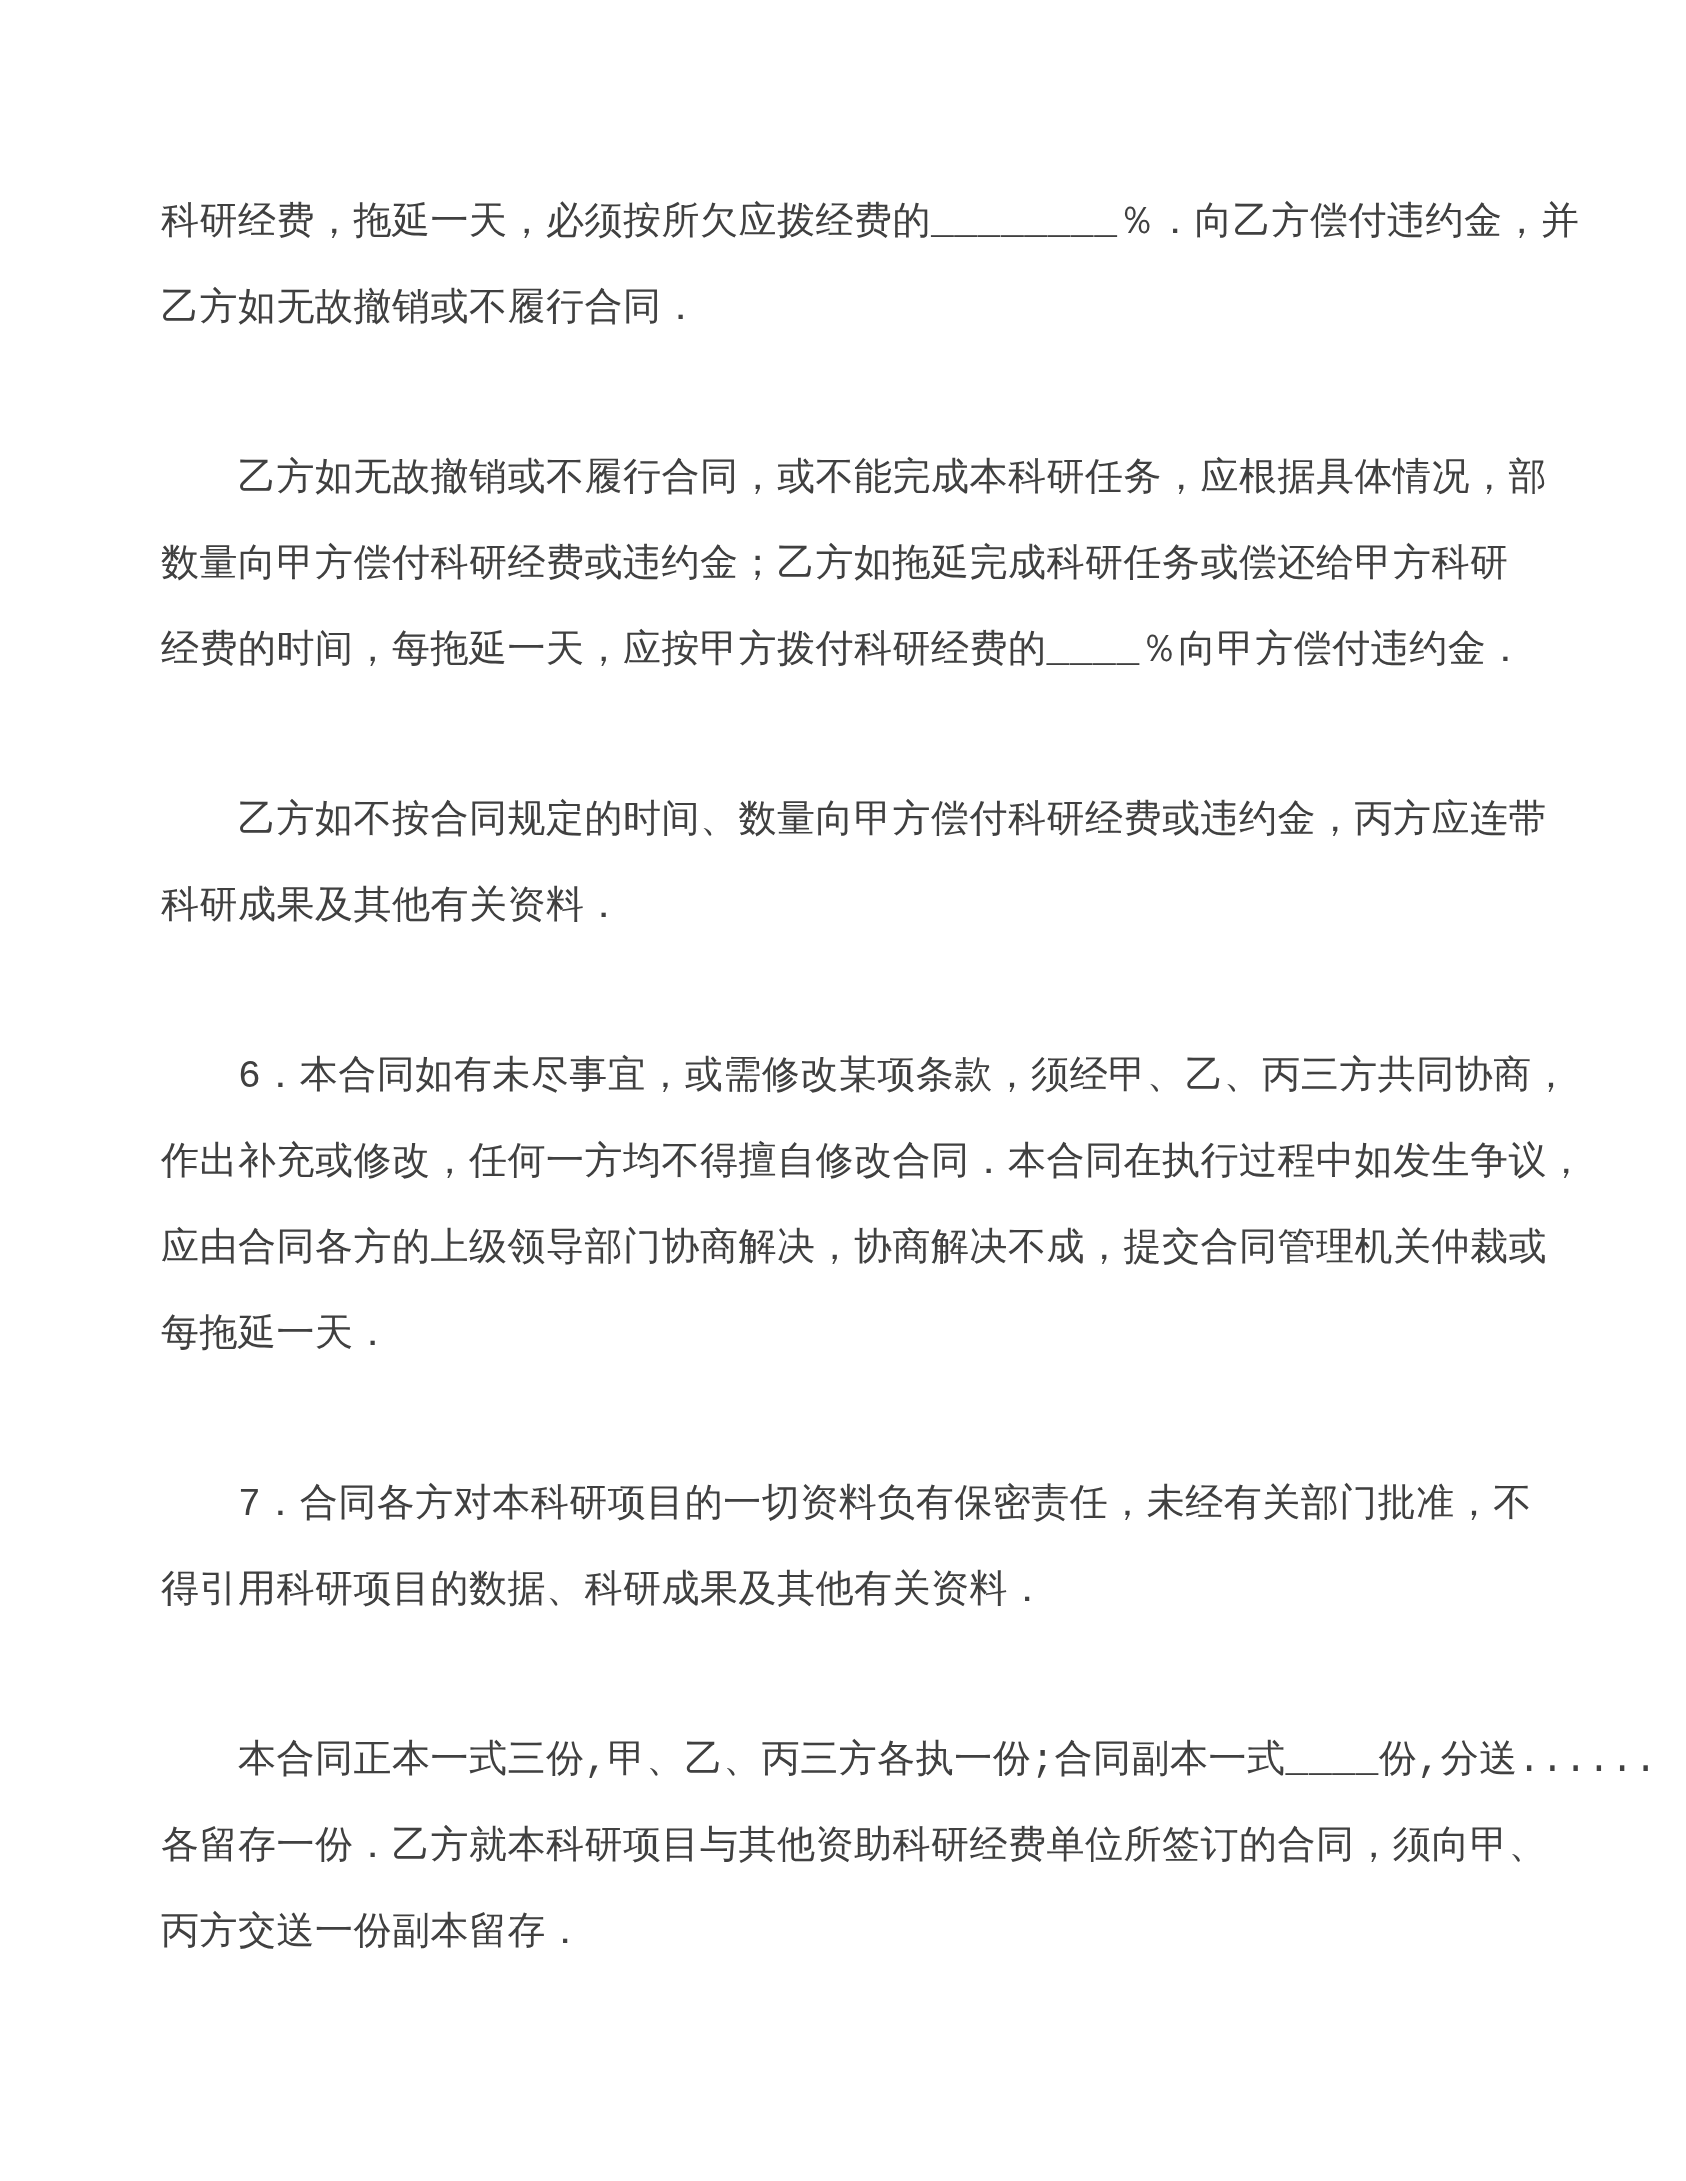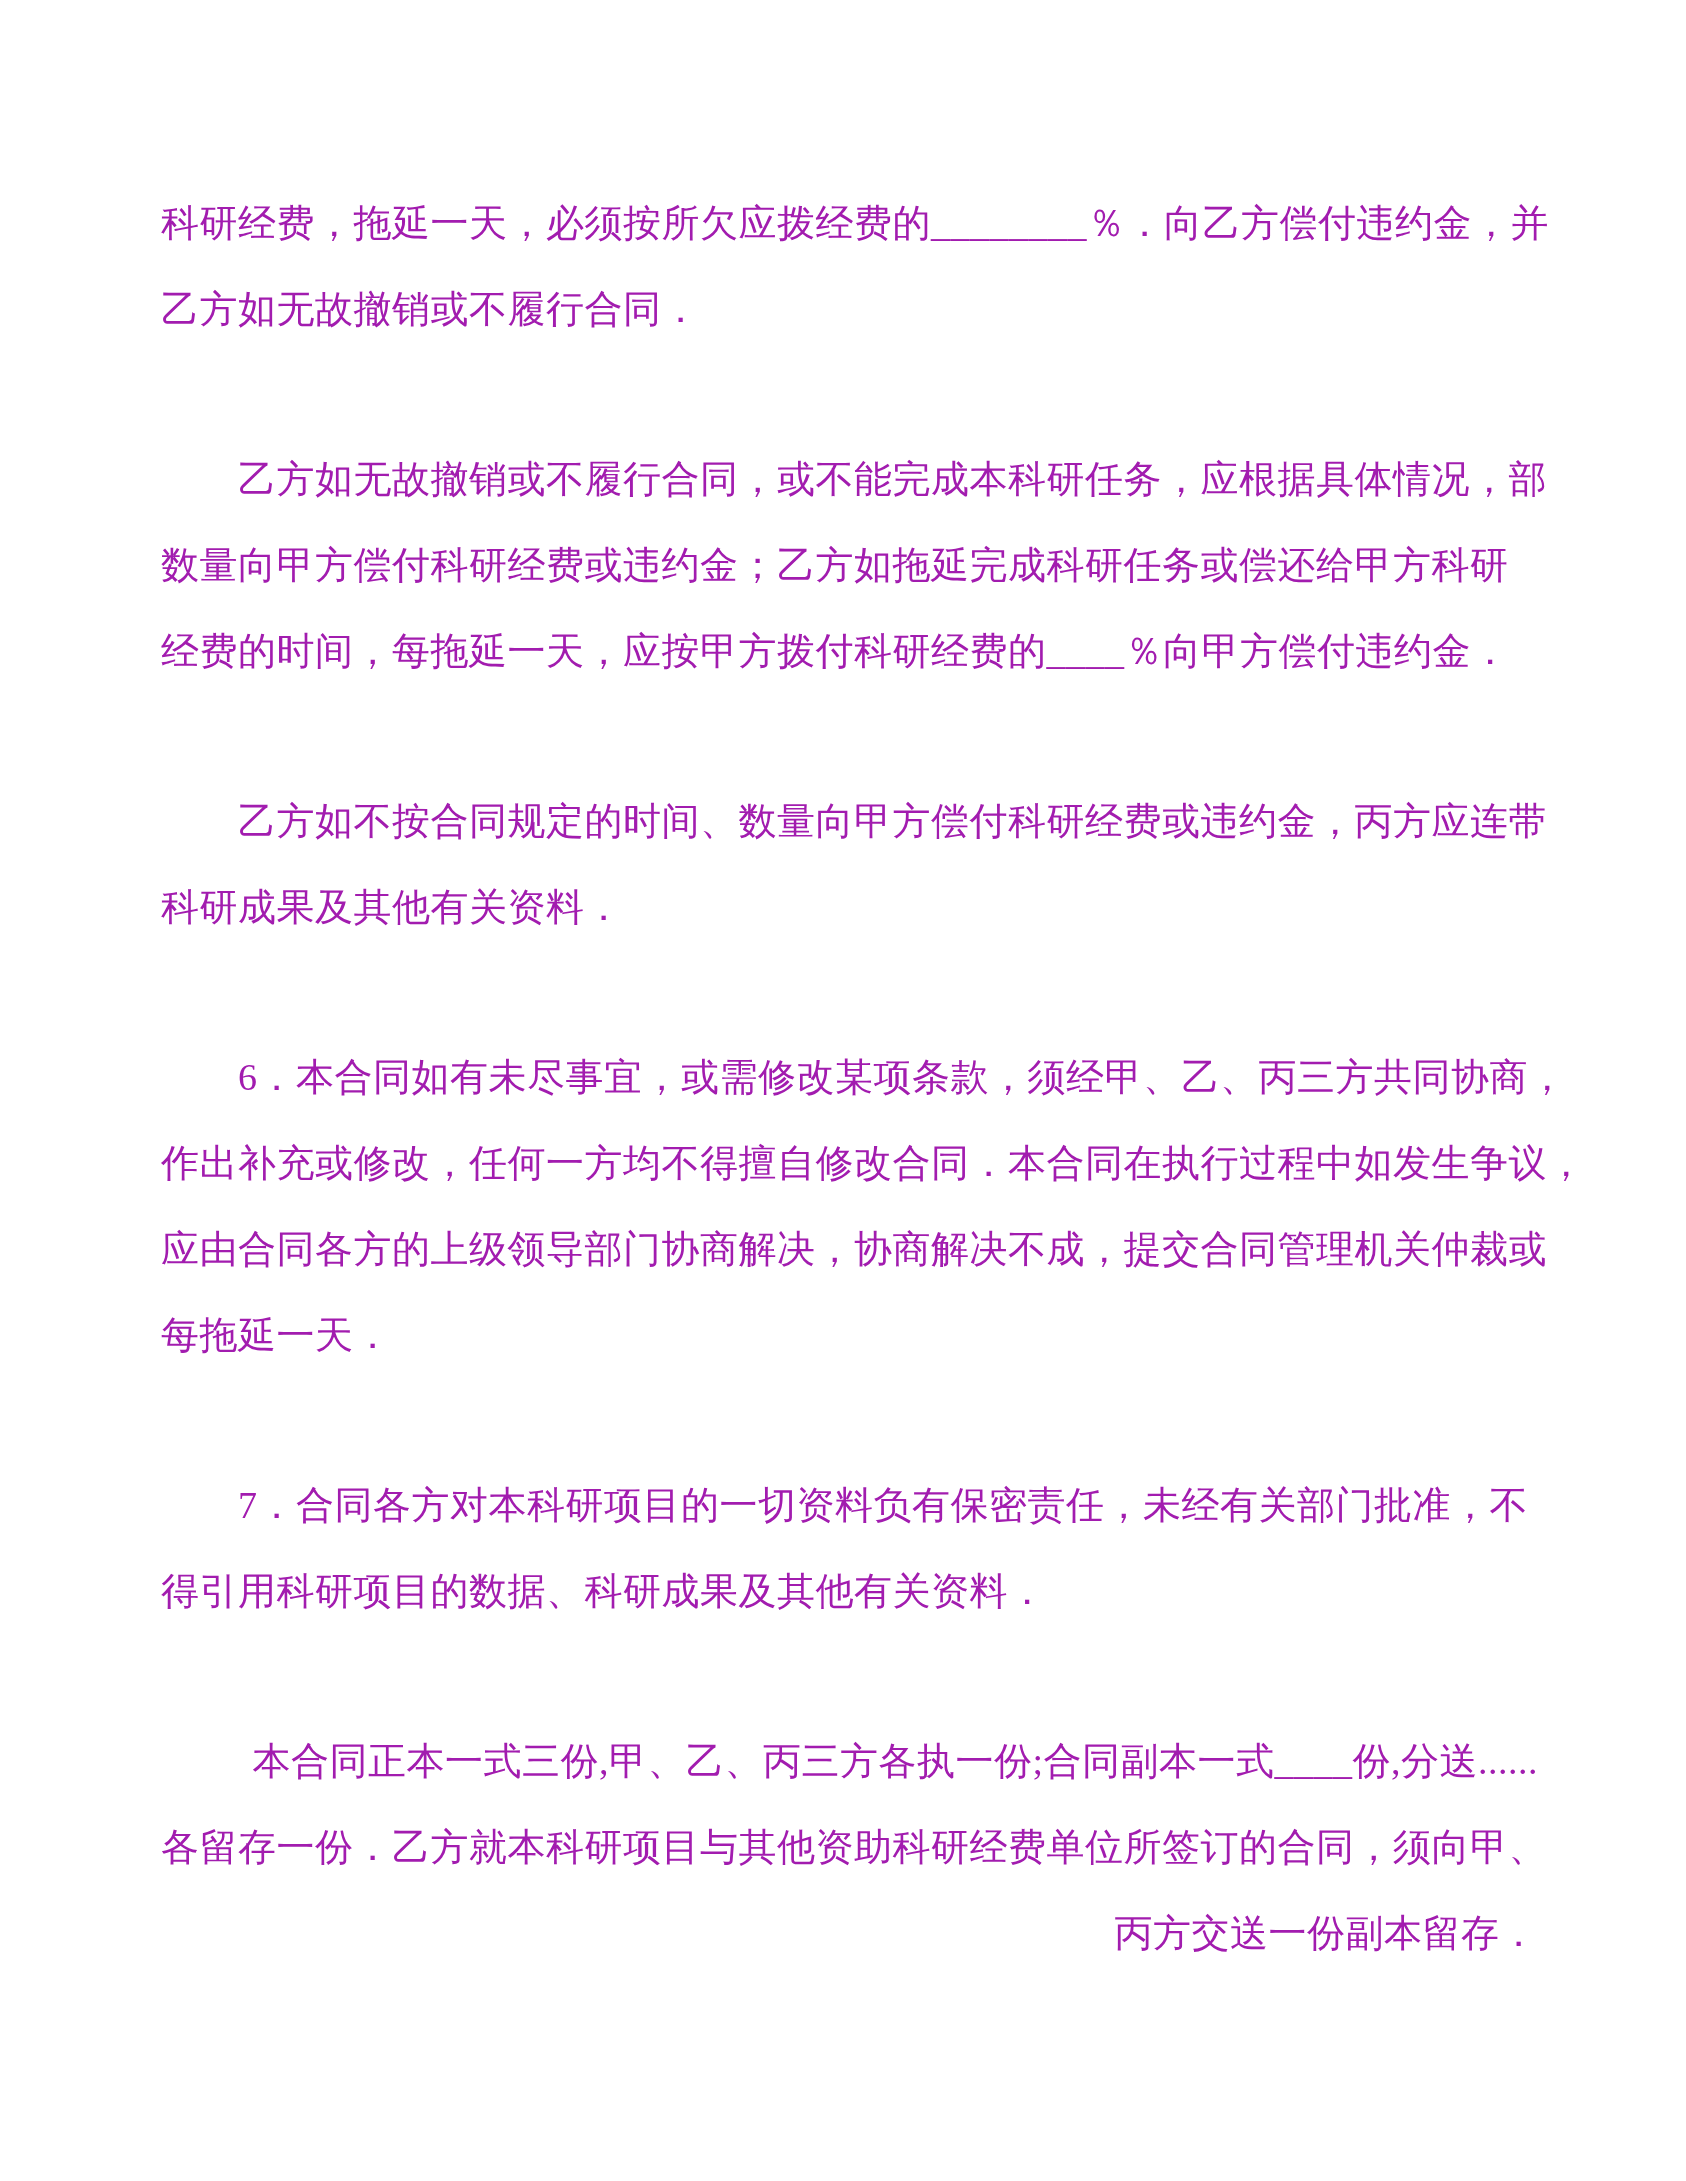--- a/index.html
+++ b/index.html
@@ -6,36 +6,35 @@
     margin: 0;
     padding: 0;
     background: #ffffff;
   }
   .page {
     position: relative;
     width: 1686px;
     height: 2182px;
     background: #ffffff;
     overflow: hidden;
-    font-family: Liberation Serif, serif;
-    color: #a21caf;
+    font-family: Liberation Mono, monospace;
+    color: #404040;
   }
   .doc {
     position: absolute;
     left: 161px;
     top: 180px;
     width: 1377px;
     font-size: 38px;
   }
   .paragraph {
     margin: 0 0 84px 0;
   }
   .paragraph:last-child {
     margin-bottom: 0;
-    text-align: right;
   }
   .line {
     line-height: 86px;
     white-space: nowrap;
     letter-spacing: 0.5px;
   }
 </style>
 </head>
 <body>
 

